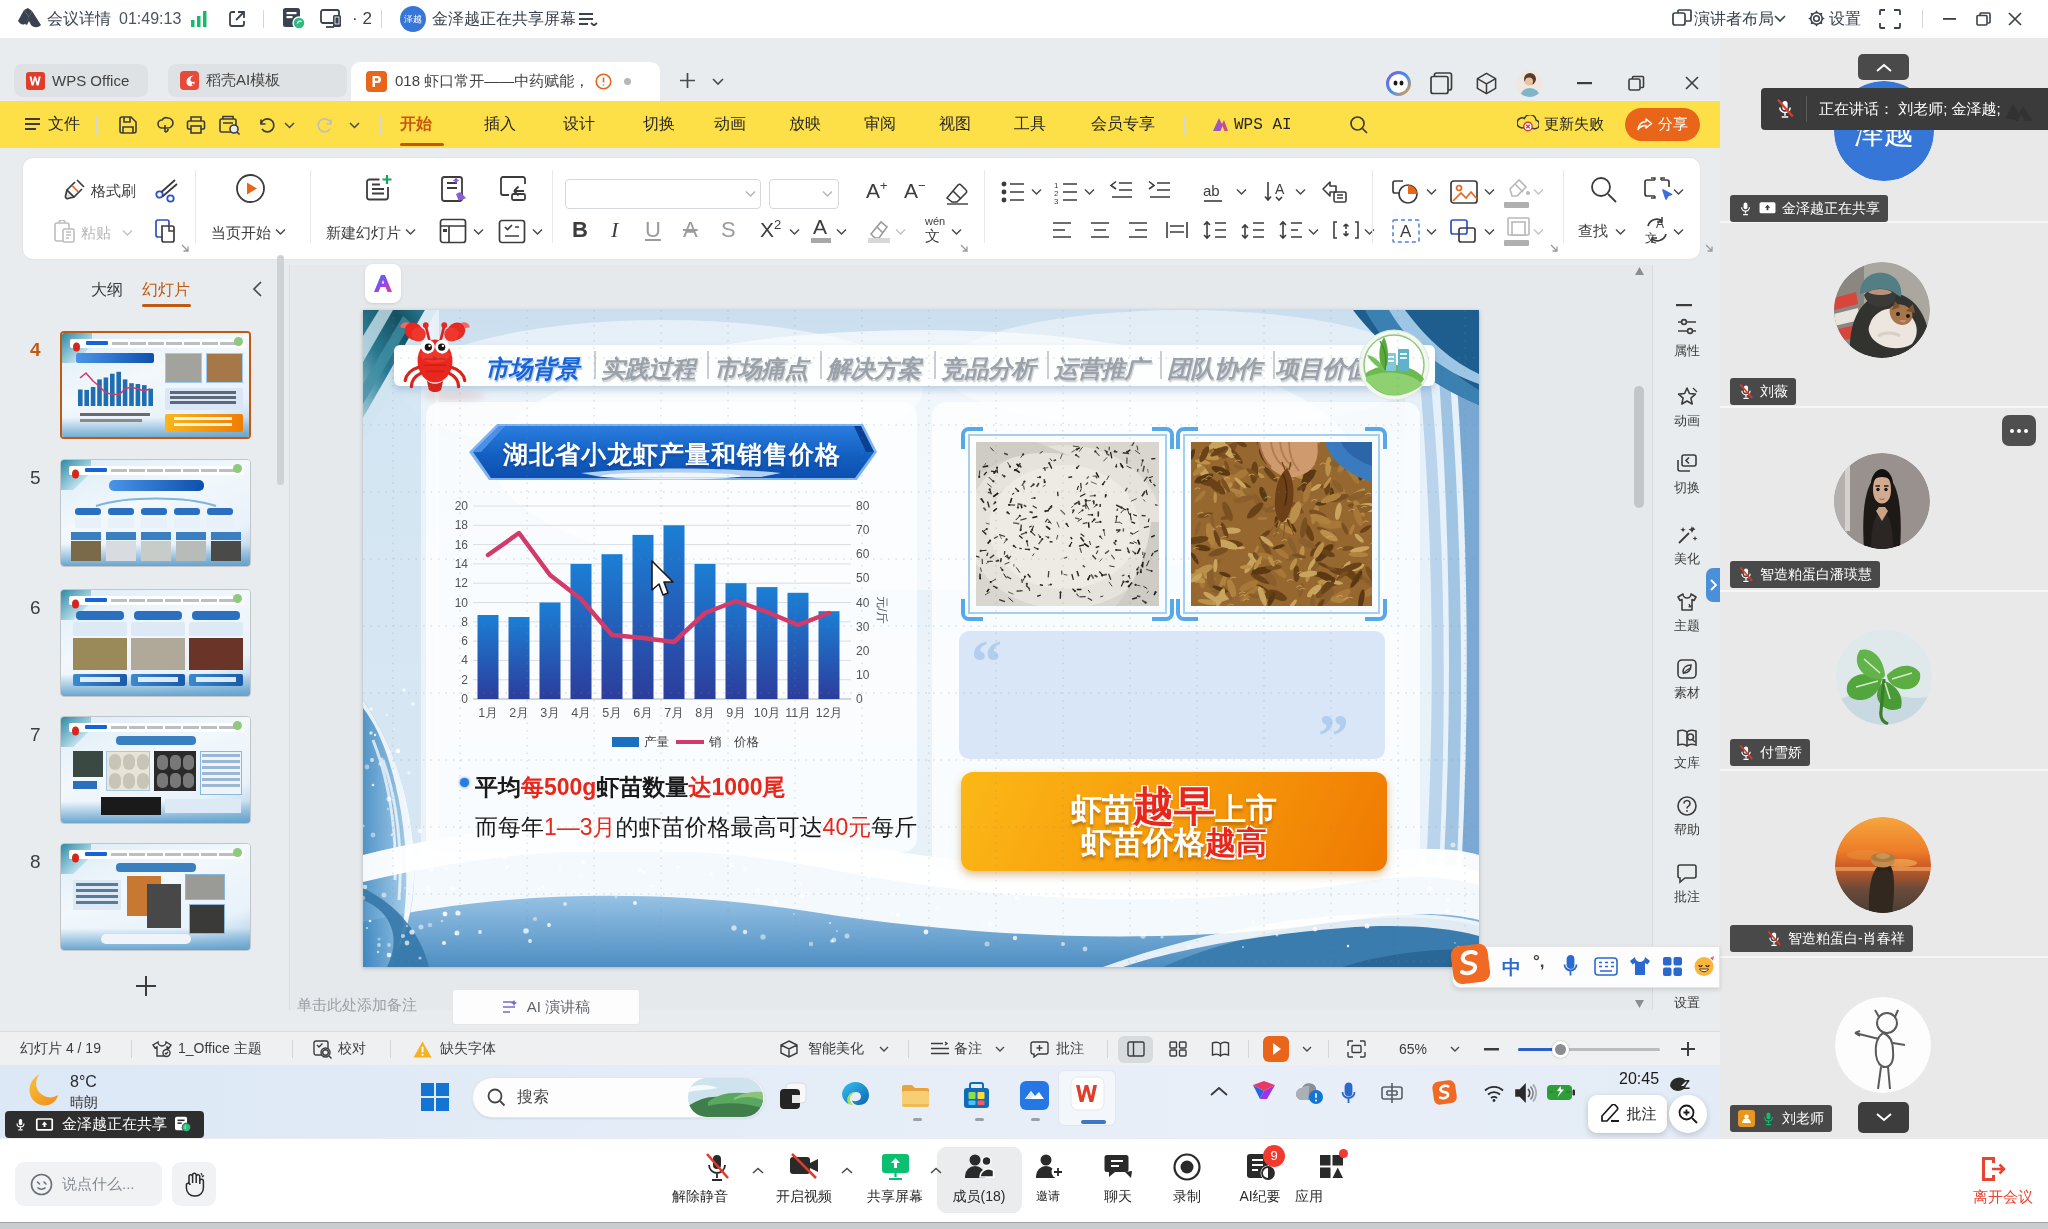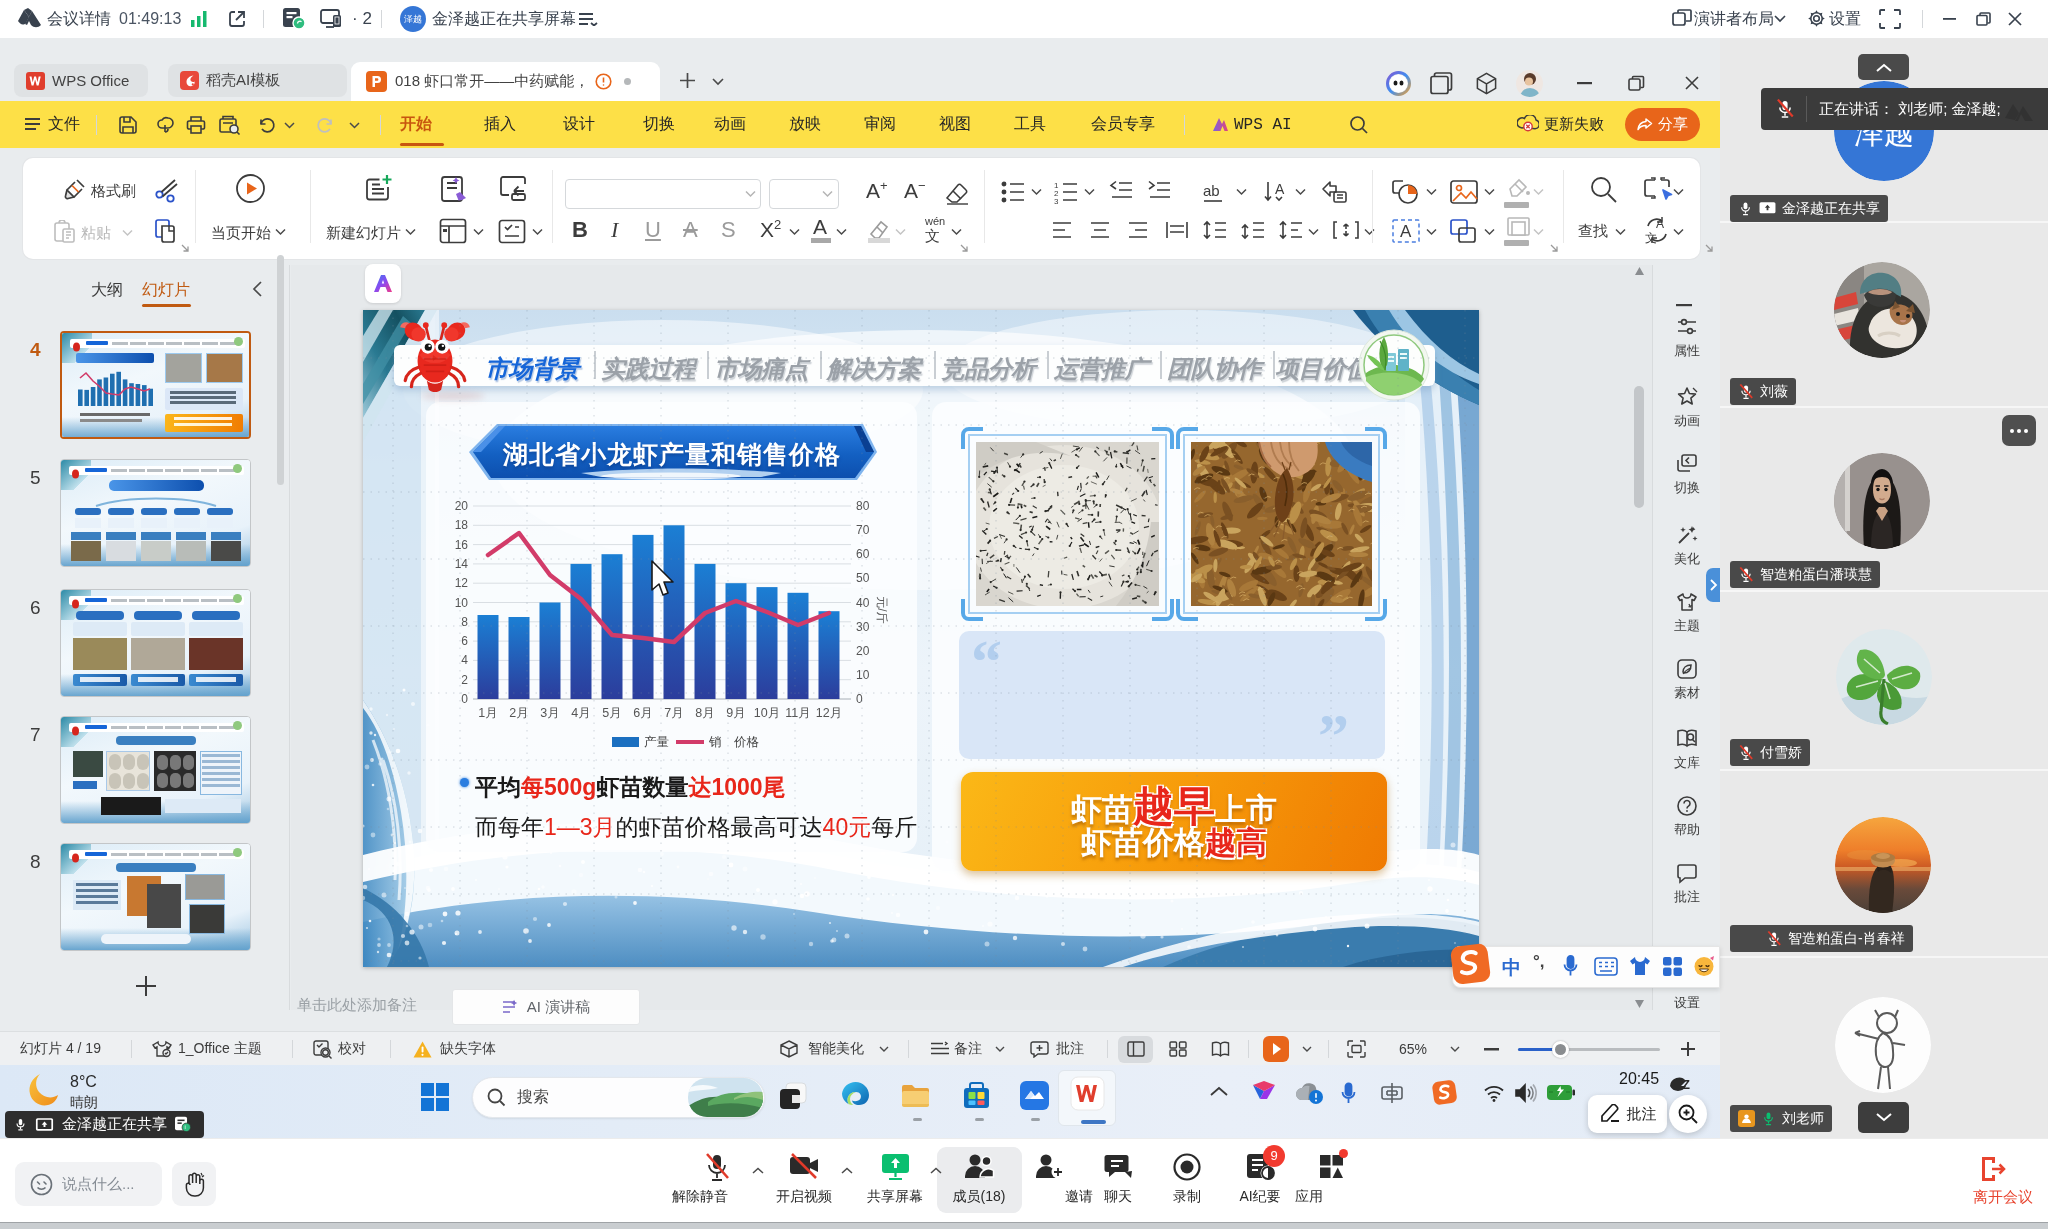--- a/index.html
+++ b/index.html
@@ -2226,21 +2226,21 @@
           <circle cx="24.5" cy="9" r="4.5" fill="#2a2a2a" stroke="#fff" stroke-width="1.5"></circle>
           <path d="M18 25 a8.5 8.5 0 0 1 13.5 -6.5 v6.5Z" fill="#2a2a2a" stroke="#fff" stroke-width="1.5"></path>
         </svg></div>
       <div class="abs" style="left:934px;top:49px;width:90px;text-align:center;font-size:14px;color:#2a2a2a;">成员(18)</div>
 <div class="abs" style="left:1010px;top:13px;width:76px;text-align:center;"><svg width="33" height="29" viewBox="0 0 33 29">
           <circle cx="14" cy="8" r="5.5" fill="#2a2a2a"></circle>
           <path d="M4 24 a10 10 0 0 1 20 0 v2 H4Z" fill="#2a2a2a"></path>
           <circle cx="26" cy="20" r="6.5" fill="#fff"></circle>
           <path d="M26 16 v8 M22 20 h8" stroke="#2a2a2a" stroke-width="1.8"></path>
         </svg></div>
-      <div class="abs" style="left:1003px;top:49px;width:90px;text-align:right;font-size:14px;color:#2a2a2a;">邀请</div>
+      <div class="abs" style="left:1003px;top:49px;width:90px;text-align:center;font-size:12px;color:#2a2a2a;">邀请</div>
 <div class="abs" style="left:1080px;top:13px;width:76px;text-align:center;"><svg width="31" height="28" viewBox="0 0 31 28">
           <path d="M4 3 h19 a2.5 2.5 0 0 1 2.5 2.5 v12 a2.5 2.5 0 0 1 -2.5 2.5 h-11 l-6 5 v-5 h-2 a2.5 2.5 0 0 1 -2.5 -2.5 v-12 A2.5 2.5 0 0 1 4 3Z" fill="#2a2a2a"></path>
           <path d="M8 9 h12 M8 14 h8" stroke="#fff" stroke-width="2"></path>
           <path d="M22 20 l6 6 l1 -7Z" fill="#2a2a2a"></path>
         </svg></div>
       <div class="abs" style="left:1073px;top:49px;width:90px;text-align:center;font-size:14px;color:#2a2a2a;">聊天</div>
 <div class="abs" style="left:1149px;top:13px;width:76px;text-align:center;"><svg width="30" height="30" viewBox="0 0 30 30" fill="none">
           <circle cx="15" cy="15" r="12.5" stroke="#2a2a2a" stroke-width="2.2"></circle>
           <circle cx="15" cy="15" r="6.5" fill="#2a2a2a"></circle>
         </svg></div>

